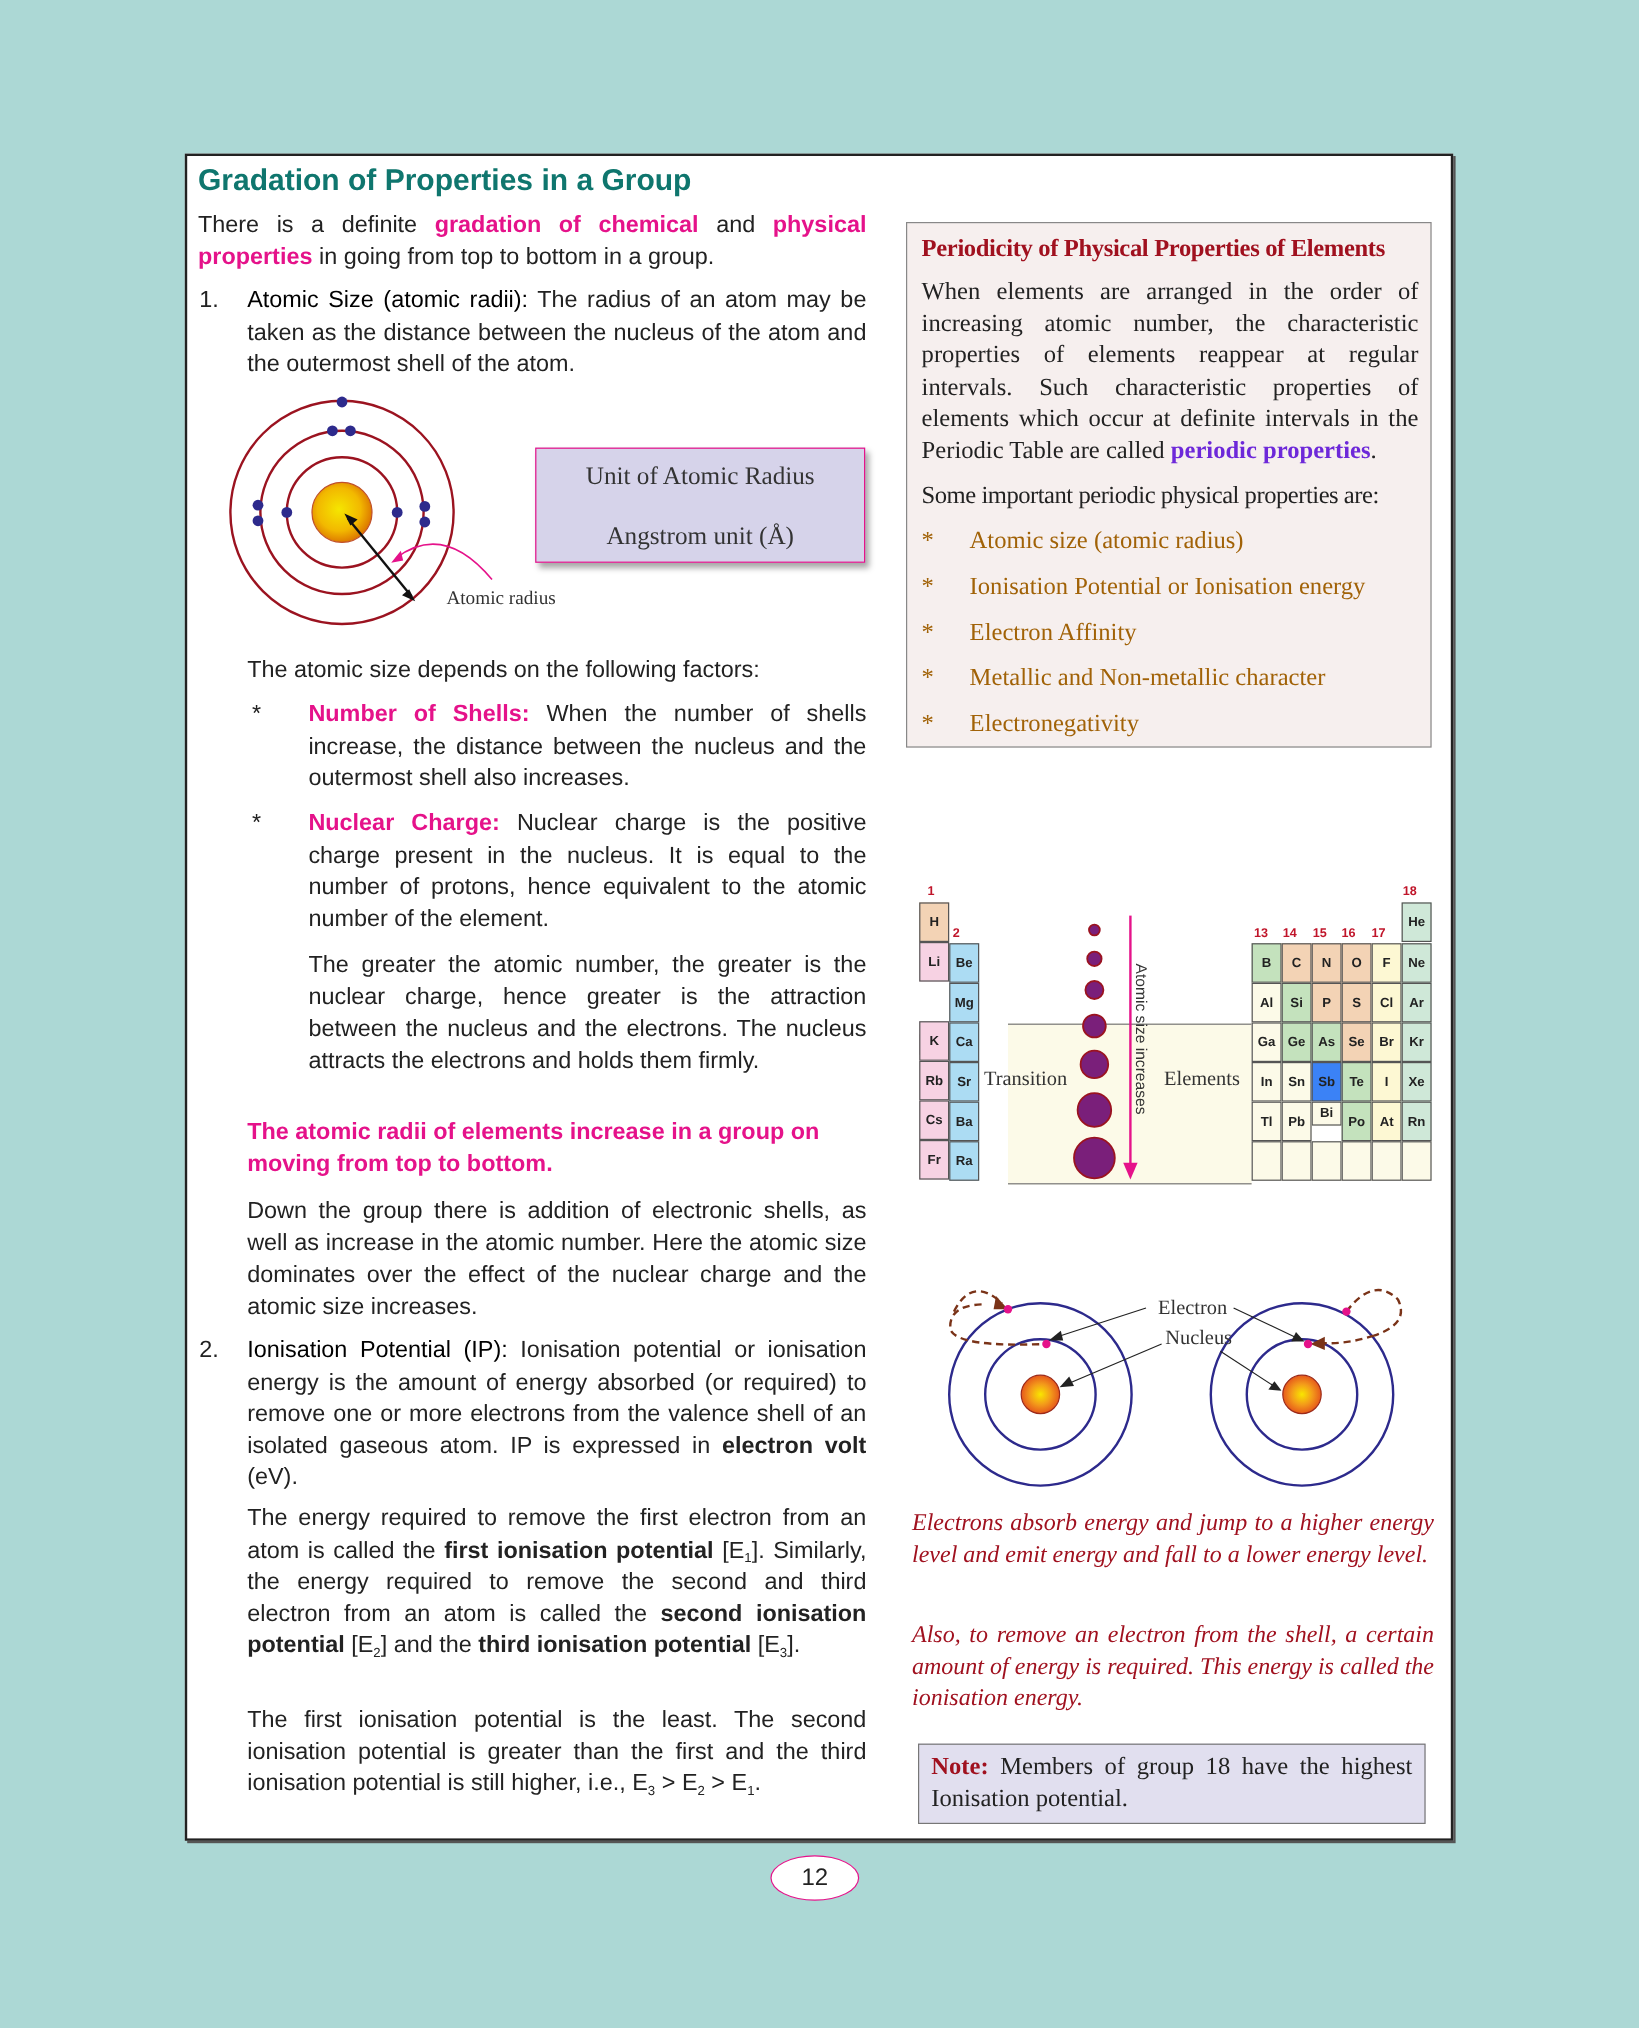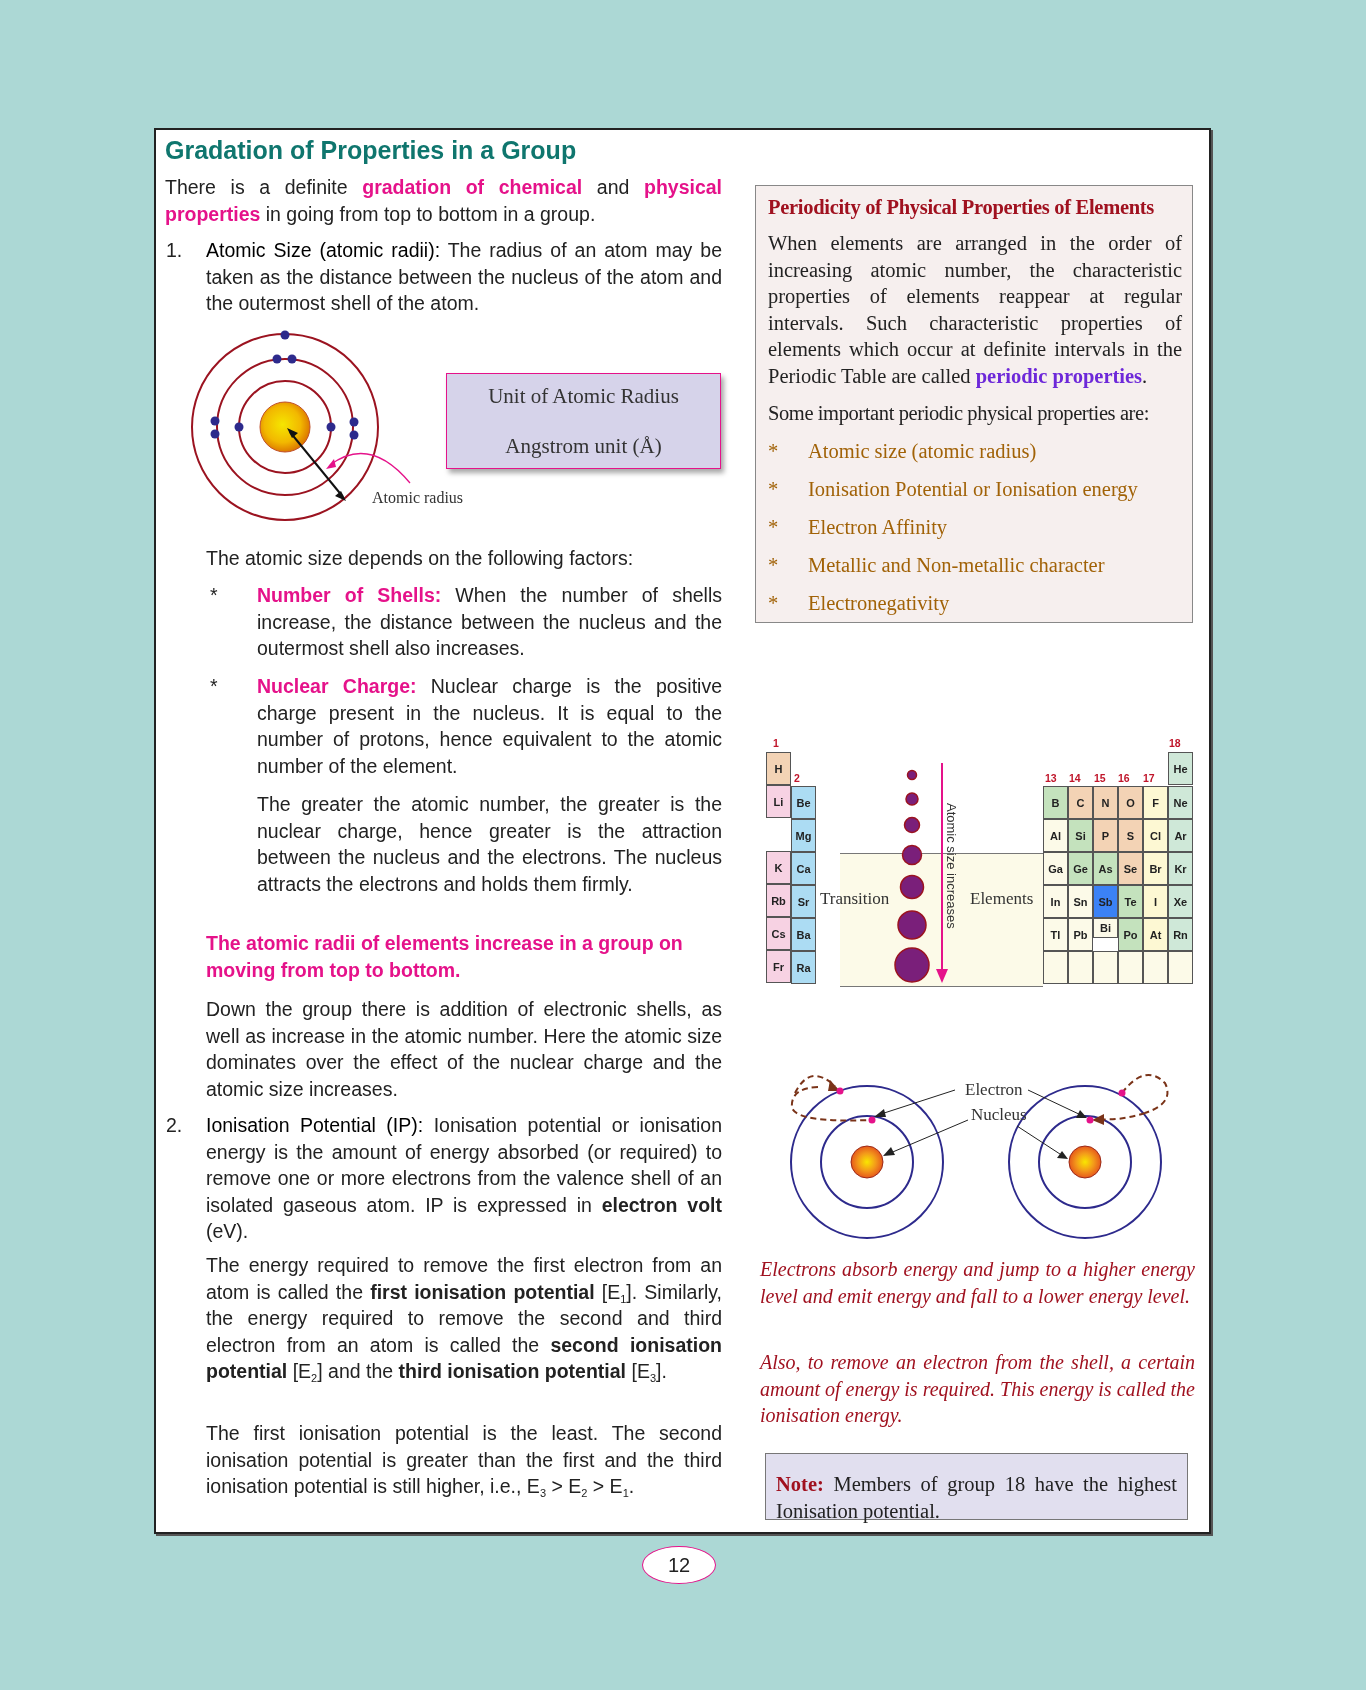--- a/index.html
+++ b/index.html
@@ -23,21 +23,21 @@
   .rbox .some{position:absolute;left:12px;top:216px;font-family:"Liberation Serif",serif;font-size:20.5px;color:#222;white-space:nowrap;letter-spacing:-0.4px;}
   .rbox .li{position:absolute;left:12px;font-family:"Liberation Serif",serif;font-size:20.5px;color:#a16207;white-space:nowrap;}
   .rbox .li .s{display:inline-block;width:40px;}
   
   .unitbox{position:absolute;left:446px;top:373px;width:275px;height:96px;background:#d6d3ea;border:1.5px solid #e5128a;box-shadow:3px 4px 5px rgba(0,0,0,.35);box-sizing:border-box;font-family:"Liberation Serif",serif;font-size:21px;color:#333;text-align:center;}
   
   .cell{position:absolute;width:24px;height:32px;border:1px solid #555;box-sizing:border-box;font-size:11px;font-weight:bold;color:#222;display:flex;align-items:center;justify-content:center;font-family:"Liberation Sans",sans-serif;}
   .gnum{position:absolute;font-size:10.5px;font-weight:bold;color:#c0152a;}
   .trans{position:absolute;left:840px;top:853px;width:203px;height:132px;background:#fcfae8;border-top:1px solid #777;border-bottom:1px solid #777;}
   .italic{position:absolute;left:760px;width:435px;font-family:"Liberation Serif",serif;font-style:italic;font-weight:normal;font-size:20px;color:#a0111f;line-height:26.5px;text-align:justify;}
-  .note{position:absolute;left:765px;top:1453px;width:423px;height:67px;background:#e1dfef;border:1.5px solid #777;box-sizing:border-box;padding:17px 10px;font-family:"Liberation Serif",serif;font-size:20.5px;color:#222;line-height:26.5px;text-align:justify;}
+  .note{position:absolute;left:765px;top:1453px;width:423px;height:67px;background:#e1dfef;border:1.5px solid #777;box-sizing:border-box;padding:5px 10px;font-family:"Liberation Serif",serif;font-size:20.5px;color:#222;line-height:26.5px;text-align:justify;}
   .pagenum{position:absolute;left:642px;top:1546px;width:74px;height:38px;border:1.5px solid #e5128a;border-radius:50%;background:#fff;box-sizing:border-box;font-size:20px;color:#222;display:flex;align-items:center;justify-content:center;}
 </style>
 </head>
 <body>
 
 <div class="frame"></div>
 
 <div class="h1">Gradation of Properties in a Group</div>
 
 <p class="abs sans just" style="left:165px;top:174px;width:557px;"><span>There is a definite </span><span class="pink">gradation of chemical</span><span> and </span><span class="pink">physical properties</span><span> in going from top to bottom in a group.</span></p>

